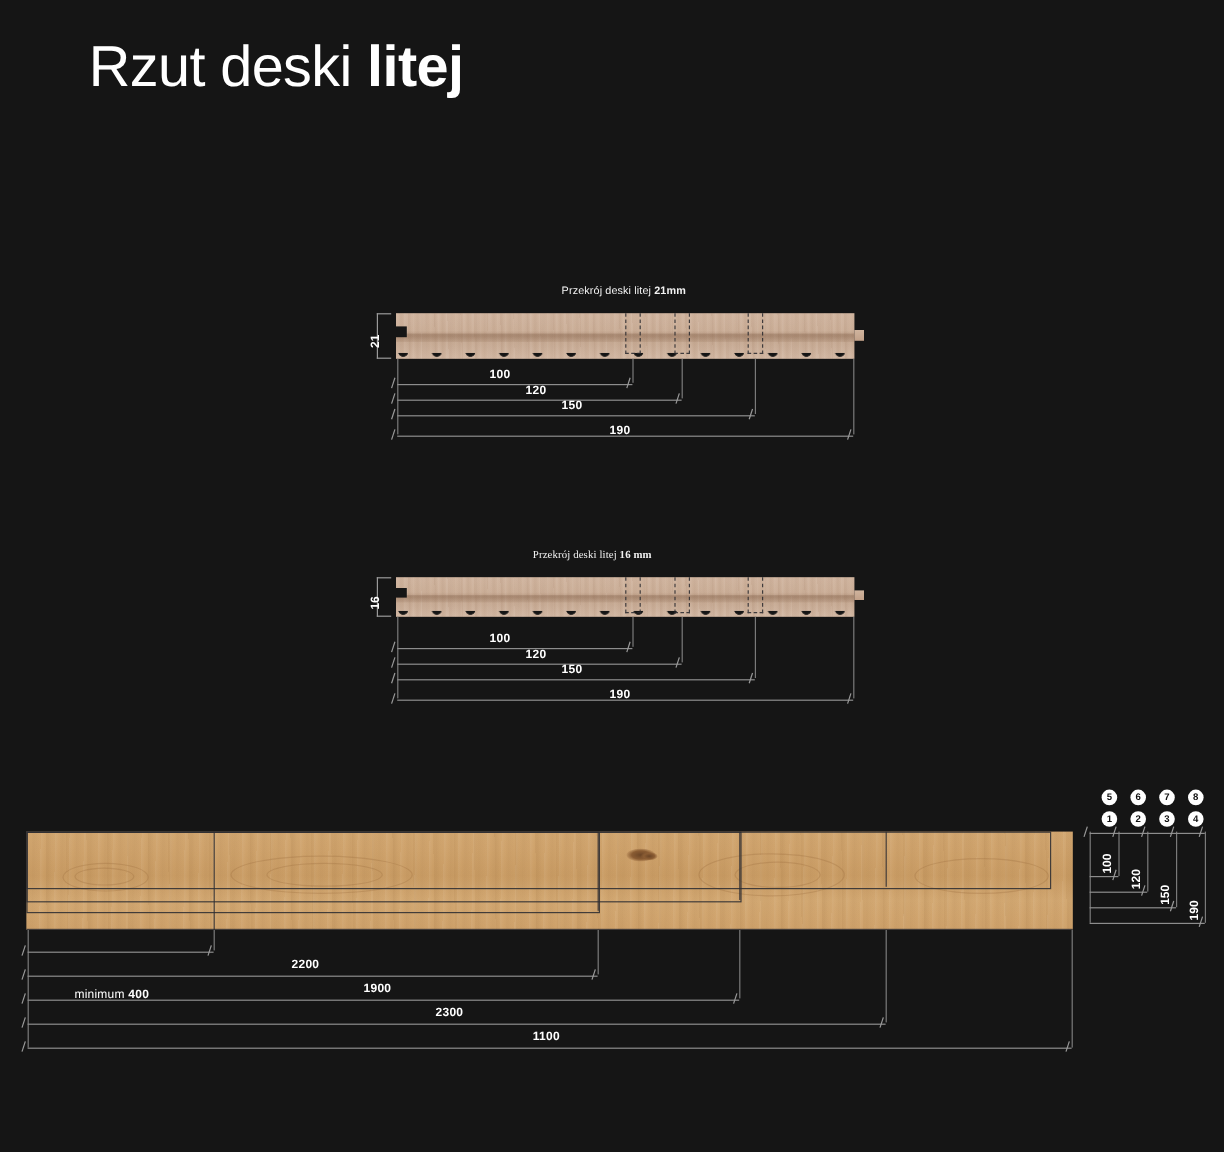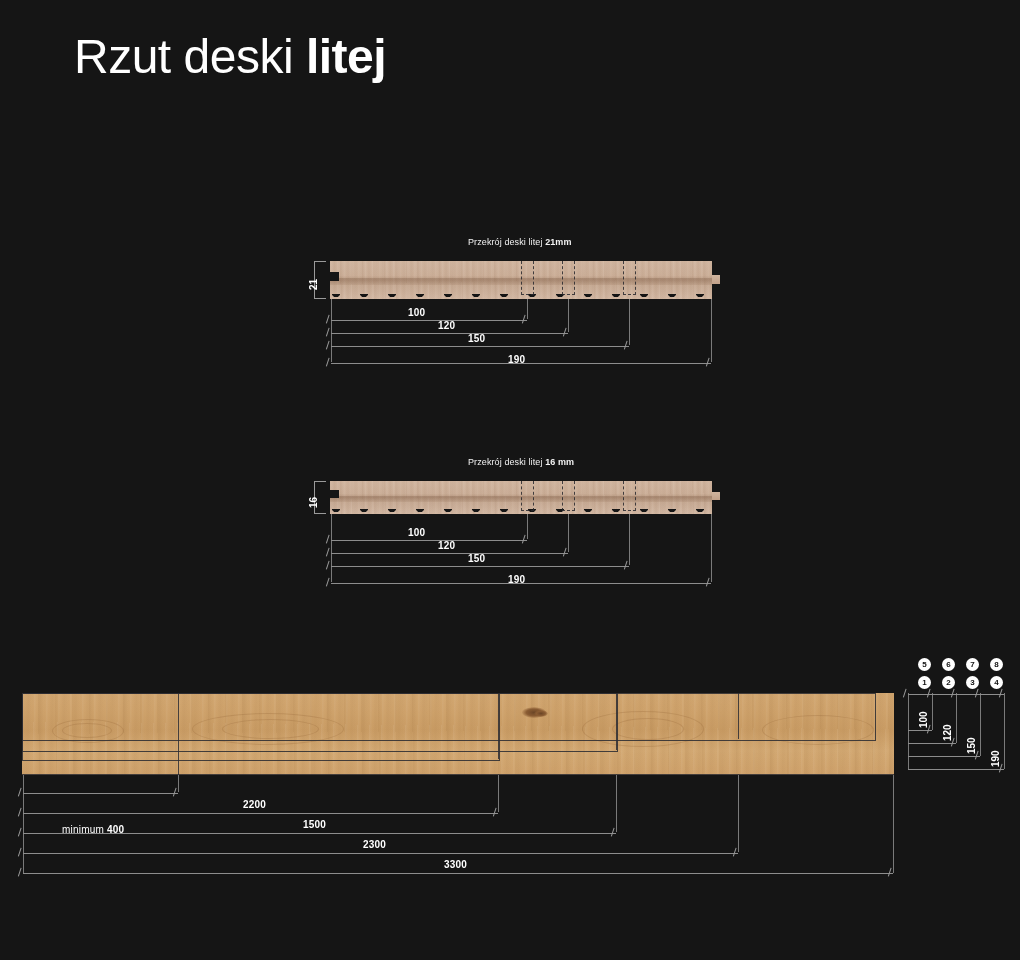--- a/index.html
+++ b/index.html
@@ -196,21 +196,21 @@
     <div class="dimlabel" style="left:468px;top:333px;">150</div>
 
     <div class="dimline" style="left:331px;top:363px;width:380px;"></div>
     <div class="dimtick" style="left:327px;top:359px;"></div>
     <div class="dimtick" style="left:707px;top:359px;"></div>
     <div class="dimlabel" style="left:508px;top:354px;">190</div>
   </div>
 
   <div class="section" style="left:0;top:220px;width:1020px;height:380px;">
 
-    <div class="sec-title" style="left:468px;top:237px;">
+    <div class="sec-title" style="left:444px;top:237px;font-family:Liberation Serif, serif;">
       <span>Przekrój deski litej  </span><b>16 mm</b>
     </div>
 
     <div class="vbracket" style="left:314px;top:261px;height:33px;">
       <div class="vline"></div>
       <div class="cap" style="top:0;"></div>
       <div class="cap" style="bottom:0;"></div>
     </div>
     <div class="vlabel" style="left:308px;top:288px;">16</div>
 
@@ -291,31 +291,31 @@
     </div>
 
     <div class="dimline" style="left:23px;top:813px;width:475px;"></div>
     <div class="dimtick" style="left:19px;top:809px;"></div>
     <div class="dimtick" style="left:494px;top:809px;"></div>
     <div class="dimlabel" style="left:243px;top:799px;">2200</div>
 
     <div class="dimline" style="left:23px;top:833px;width:593px;"></div>
     <div class="dimtick" style="left:19px;top:829px;"></div>
     <div class="dimtick" style="left:612px;top:829px;"></div>
-    <div class="dimlabel" style="left:303px;top:819px;">1500</div>
+    <div class="dimlabel" style="left:303px;top:819px;">1900</div>
 
     <div class="dimline" style="left:23px;top:853px;width:715px;"></div>
     <div class="dimtick" style="left:19px;top:849px;"></div>
     <div class="dimtick" style="left:734px;top:849px;"></div>
     <div class="dimlabel" style="left:363px;top:839px;">2300</div>
 
     <div class="dimline" style="left:23px;top:873px;width:870px;"></div>
     <div class="dimtick" style="left:19px;top:869px;"></div>
     <div class="dimtick" style="left:889px;top:869px;"></div>
-    <div class="dimlabel" style="left:444px;top:859px;">3300</div>
+    <div class="dimlabel" style="left:444px;top:859px;">1100</div>
   </div>
 
   <div class="section" style="left:0;top:0;width:1020px;height:960px;">
 
     <div class="badge" style="left:918px;top:658px;">5</div>
     <div class="badge" style="left:942px;top:658px;">6</div>
     <div class="badge" style="left:966px;top:658px;">7</div>
     <div class="badge" style="left:990px;top:658px;">8</div>
 
     <div class="badge" style="left:918px;top:676px;">1</div>

